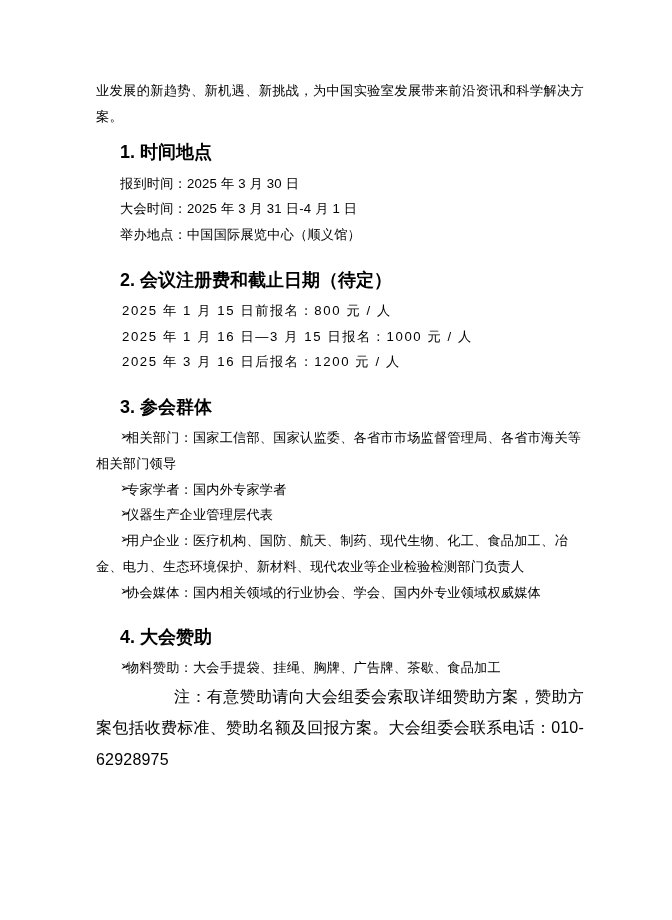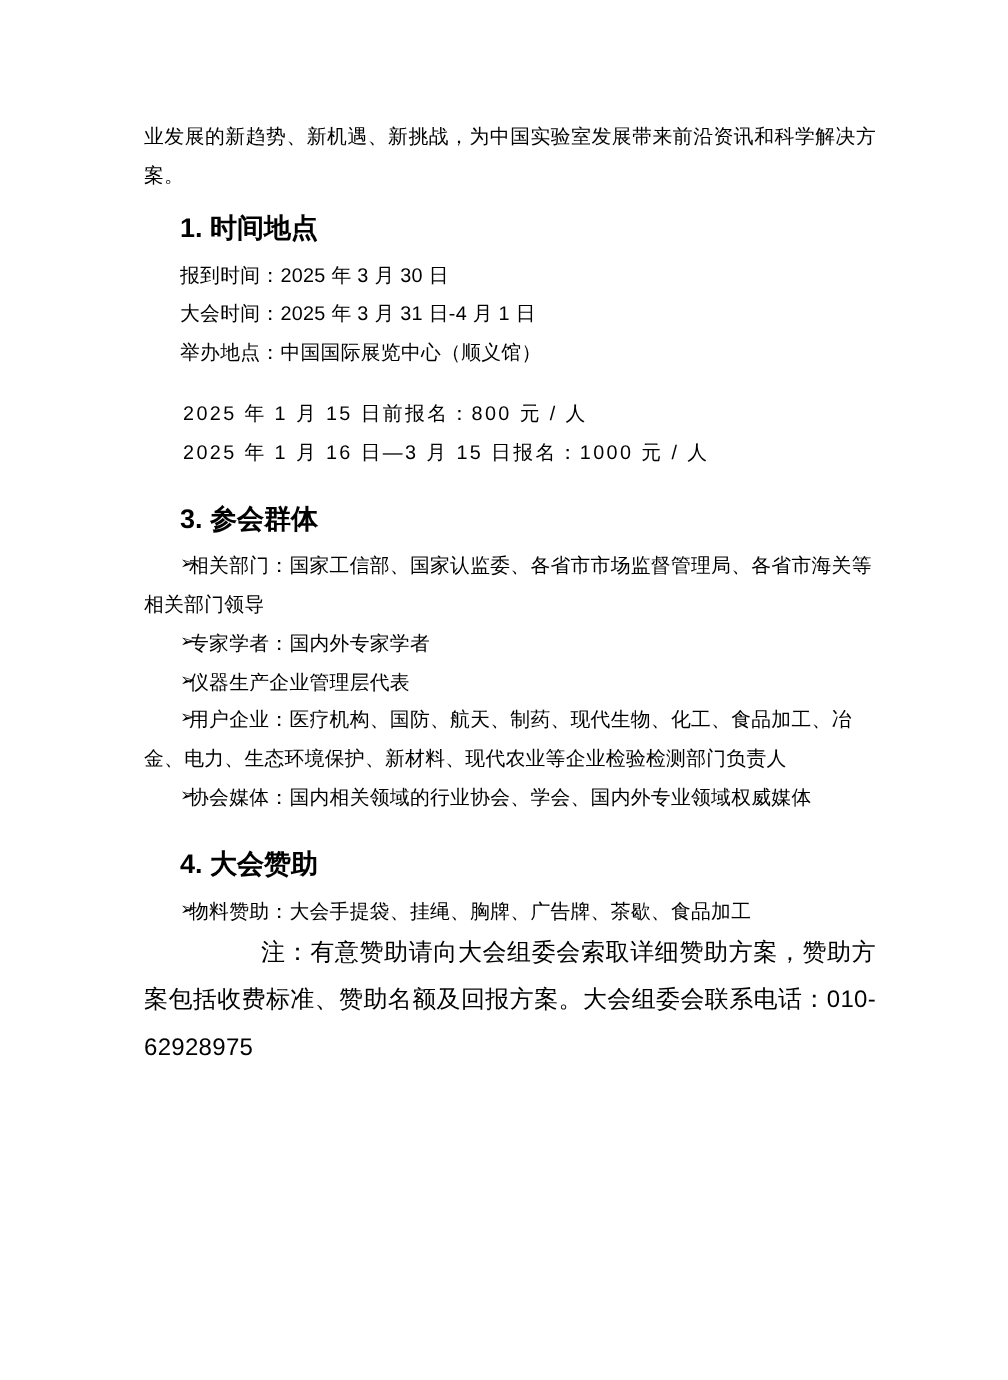--- a/index.html
+++ b/index.html
@@ -100,22 +100,24 @@
 
   <p class="para intro">业发展的新趋势、新机遇、新挑战，为中国实验室发展带来前沿资讯和科学解决方案。</p>
 
   <p class="section-head">1. 时间地点</p>
   <p class="para ind1">报到时间：2025 年 3 月 30 日</p>
   <p class="para ind1">大会时间：2025 年 3 月 31 日-4 月 1 日</p>
   <p class="para ind1">举办地点：中国国际展览中心（顺义馆）</p>
 
   <div class="gap"></div>
 
+  <p class="section-head">2. 会议注册费和截止日期（待定）</p>
   <p class="para ind-fee">2025 年 1 月 15 日前报名：800 元 / 人</p>
   <p class="para ind-fee">2025 年 1 月 16 日—3 月 15 日报名：1000 元 / 人</p>
+  <p class="para ind-fee">2025 年 3 月 16 日后报名：1200 元 / 人</p>
 
   <div class="gap"></div>
 
   <p class="section-head">3. 参会群体</p>
 
   <div class="bullet-row hang">
     <span class="marker">➢</span><span class="btext">相关部门：国家工信部、国家认监委、各省市市场监督管理局、各省市海关等相关部门领导</span>
   </div>
   <div class="bullet-row hang">
     <span class="marker">➢</span><span class="btext">专家学者：国内外专家学者</span>

